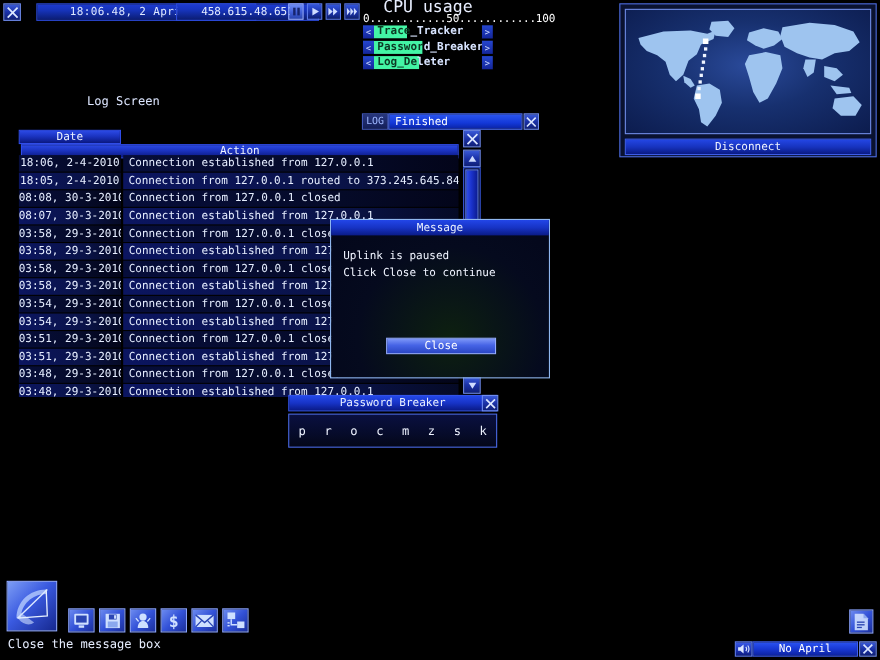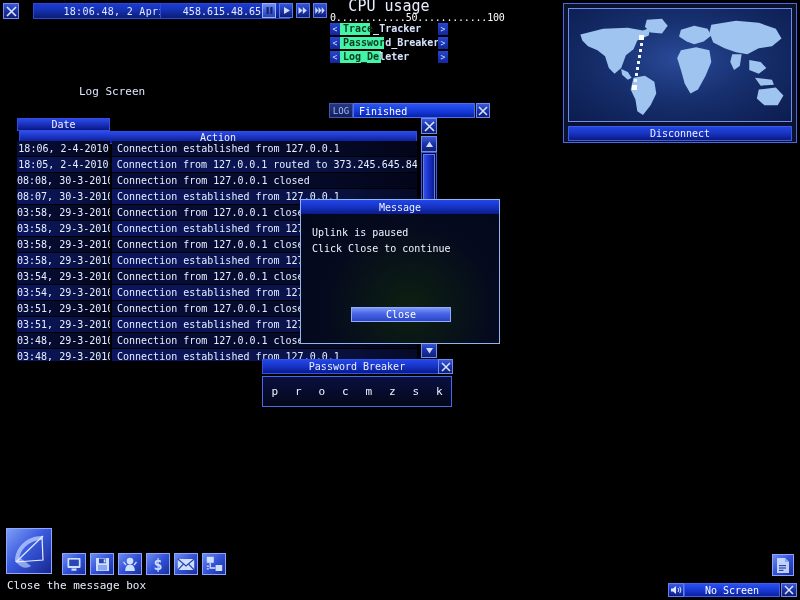--- a/index.html
+++ b/index.html
@@ -539,21 +539,21 @@
   </div>
 
   <div id="tracebar">
     <div id="speaker">
       <svg width="12" height="10" viewBox="0 0 12 10">
         <path d="M1 3.5 L3 3.5 L6 1 L6 9 L3 6.5 L1 6.5 Z" fill="#dbe6ff"></path>
         <path d="M8 3 Q9.6 5 8 7" stroke="#dbe6ff" stroke-width="1" fill="none"></path>
         <path d="M9.8 1.8 Q12 5 9.8 8.2" stroke="#dbe6ff" stroke-width="1" fill="none"></path>
       </svg>
     </div>
-    <div id="tracelabel">No Screen</div>
+    <div id="tracelabel">No April</div>
     <div id="traceclose" class="btn-x">
       <svg width="10" height="10" viewBox="0 0 10 10">
           <path d="M1 1 L9 9 M9 1 L1 9" stroke="#dbe6ff" stroke-width="1.5" fill="none"></path>
         </svg>
     </div>
   </div>
 
 </div>
 
 </body></html>

